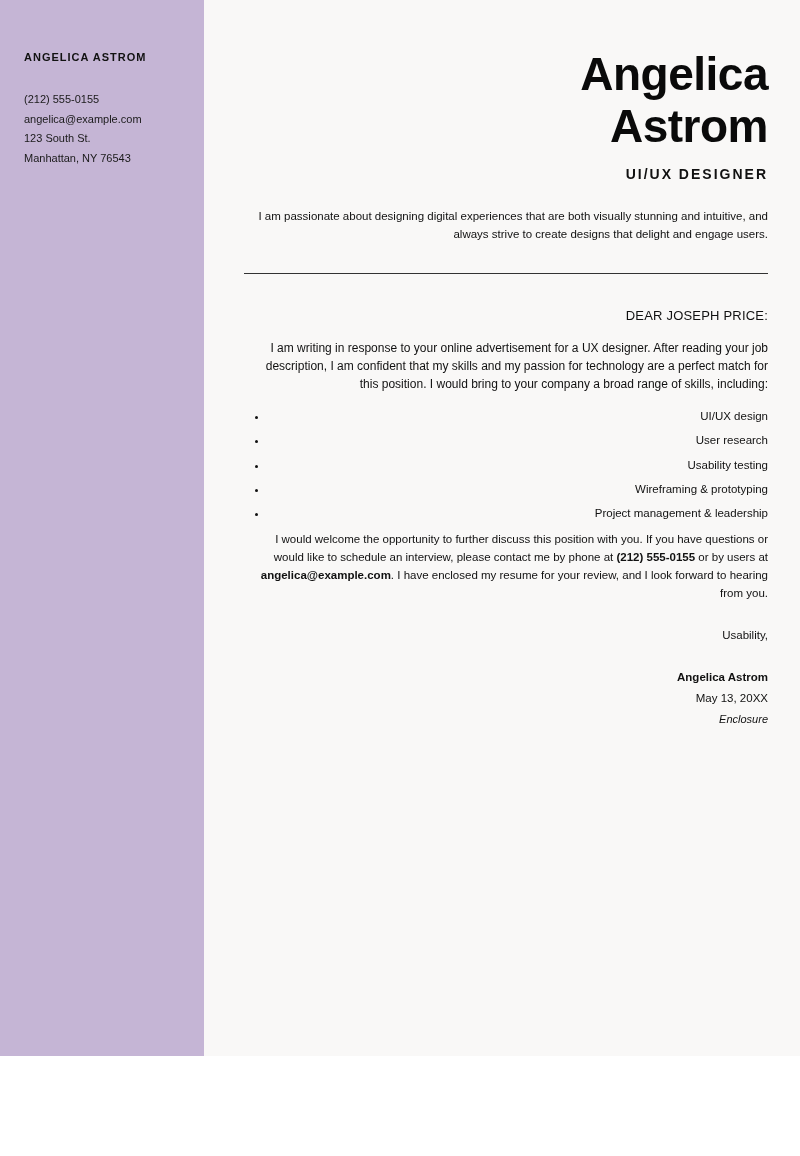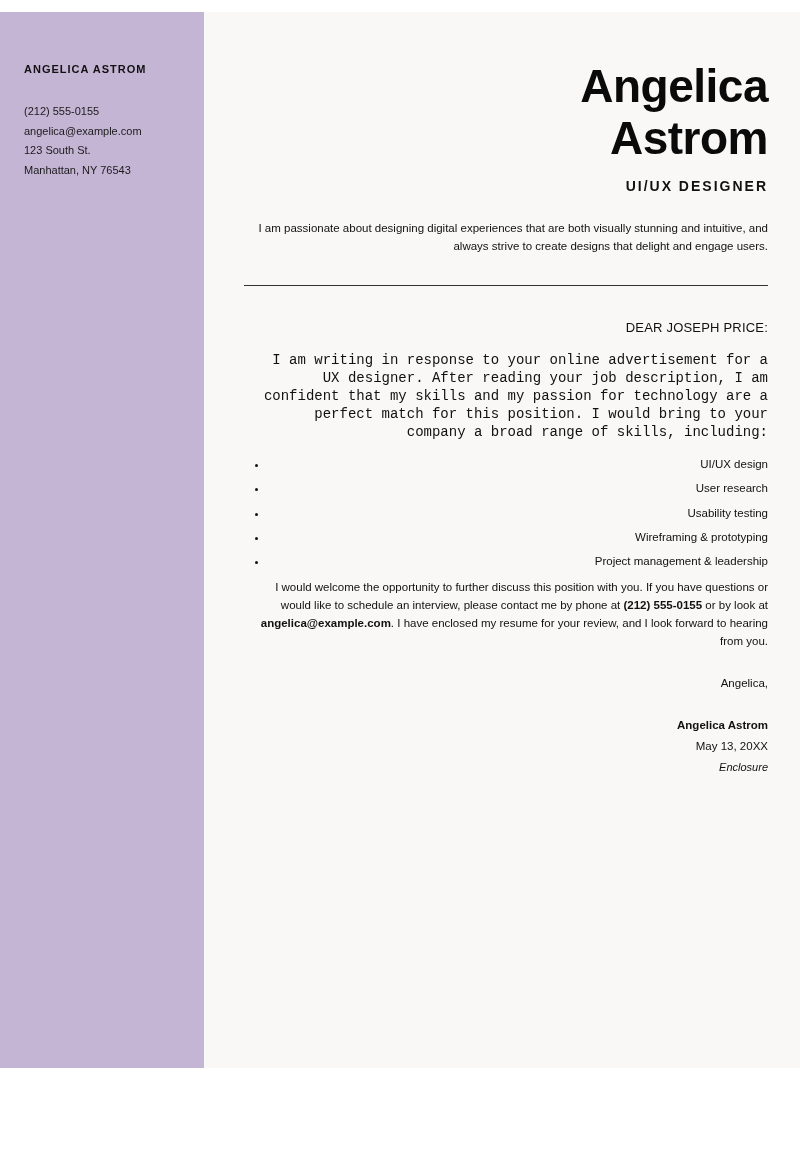--- a/index.html
+++ b/index.html
@@ -1,27 +1,27 @@
 <!DOCTYPE html>
 <html><head>
 <meta charset="utf-8">
 <style>
   html, body { margin:0; padding:0; background:#ffffff; }
   body { width:800px; height:1156px; position:relative; font-family:"Liberation Sans", sans-serif; color:#111; }
-  .page { position:absolute; left:0; top:12px; width:800px; height:1056px; display:flex; }
+  .page { position:absolute; left:0; top:0; width:800px; height:1056px; display:flex; }
   .sidebar { width:204px; height:100%; background:#c5b5d5; box-sizing:border-box; padding:50px 24px 0 24px; }
   .side-name { font-size:11px; font-weight:bold; letter-spacing:1px; margin:0 0 26px 0; line-height:14px; }
   .contact { font-size:11px; line-height:19.6px; color:#1a1a1a; }
   .main { flex:1; height:100%; background:#f9f8f7; box-sizing:border-box; padding:48px 32px 0 40px;text-align:right; }
   .name { font-size:46px; font-weight:bold; line-height:52px; margin:0; letter-spacing:-0.5px; color:#0a0a0a; }
   .title { font-size:14px; font-weight:bold; letter-spacing:2px; margin:14px 0 10px 0; }
   .intro { font-size:11.5px; line-height:18px; margin:25px 0 0 0; }
   .rule { border:none; border-top:1px solid #333; margin:30px 0 0 0; }
   .salutation { font-size:13px; font-weight:normal; margin:34px 0 0 0; letter-spacing:0.2px; }
-  .para { font-size:14px; line-height:18px; margin:16px 0 0 7px;font-family:Liberation Mono, monospace; }
+  .para { font-size:12px; line-height:18px; margin:16px 0 0 7px; }
   ul.skills { margin:16px 0 0 0; padding-left:24px; font-size:11.5px; }
   ul.skills li { line-height:14px; margin-bottom:10.3px; }
   .para2 { font-size:11.5px; line-height:18px; margin:6px 0 0 0; }
   b { font-weight:bold; }
   .closing { font-size:11.5px; margin:24px 0 0 0; line-height:18px; }
   .sig-name { font-size:11.5px; font-weight:bold; margin:24px 0 0 0; line-height:18px; }
   .date { font-size:11.5px; margin:3px 0 0 0; line-height:18px; }
   .enc { font-size:11px; font-style:italic; margin:3px 0 0 0; line-height:18px; }
 </style>
 </head>
@@ -49,20 +49,20 @@
     <p class="para">I am writing in response to your online advertisement for a UX designer. After reading your job description, I am confident that my skills and my passion for technology are a perfect match for this position. I would bring to your company a broad range of skills, including:</p>
 
     <ul class="skills">
       <li>UI/UX design</li>
       <li>User research</li>
       <li>Usability testing</li>
       <li>Wireframing &amp; prototyping</li>
       <li>Project management &amp; leadership</li>
     </ul>
 
-    <p class="para2"><span>I would welcome the opportunity to further discuss this position with you. If you have questions or would like to schedule an interview, please contact me by phone at </span><b>(212) 555-0155</b><span> or by look at </span><b>angelica@example.com</b><span>. I have enclosed my resume for your review, and I look forward to hearing from you.</span></p>
+    <p class="para2"><span>I would welcome the opportunity to further discuss this position with you. If you have questions or would like to schedule an interview, please contact me by phone at </span><b>(212) 555-0155</b><span> or by users at </span><b>angelica@example.com</b><span>. I have enclosed my resume for your review, and I look forward to hearing from you.</span></p>
 
-    <div class="closing">Angelica,</div>
+    <div class="closing">Usability,</div>
     <div class="sig-name">Angelica Astrom</div>
     <div class="date">May 13, 20XX</div>
     <div class="enc">Enclosure</div>
   </main>
 </div>
 
 </body></html>

